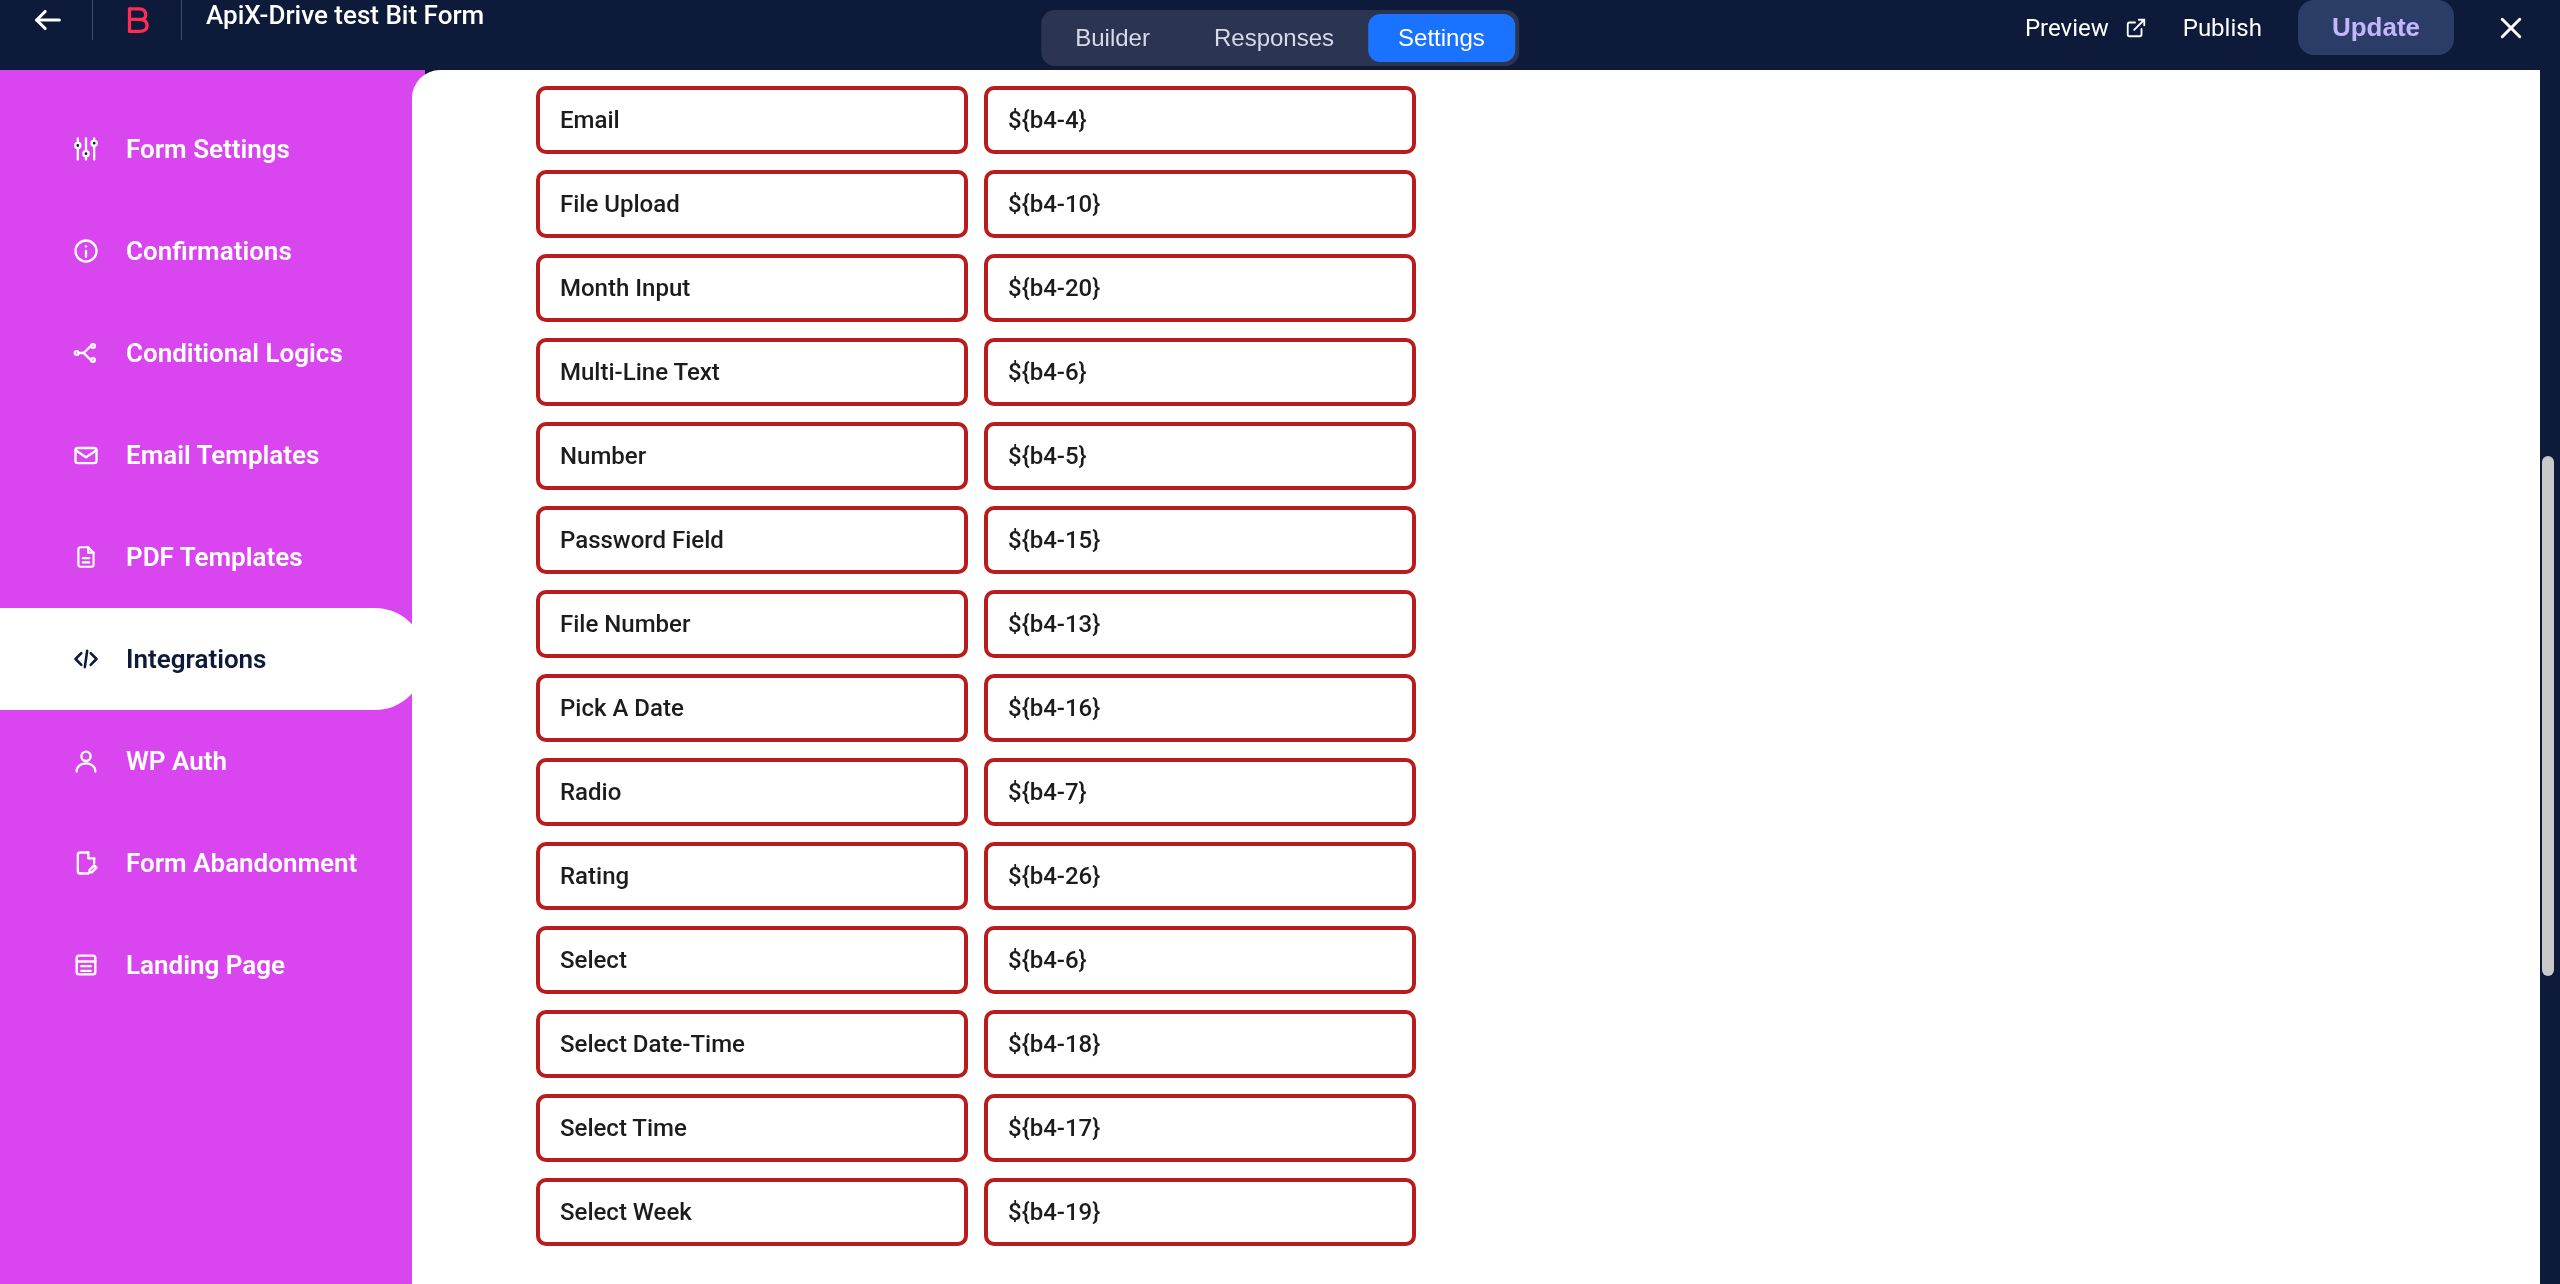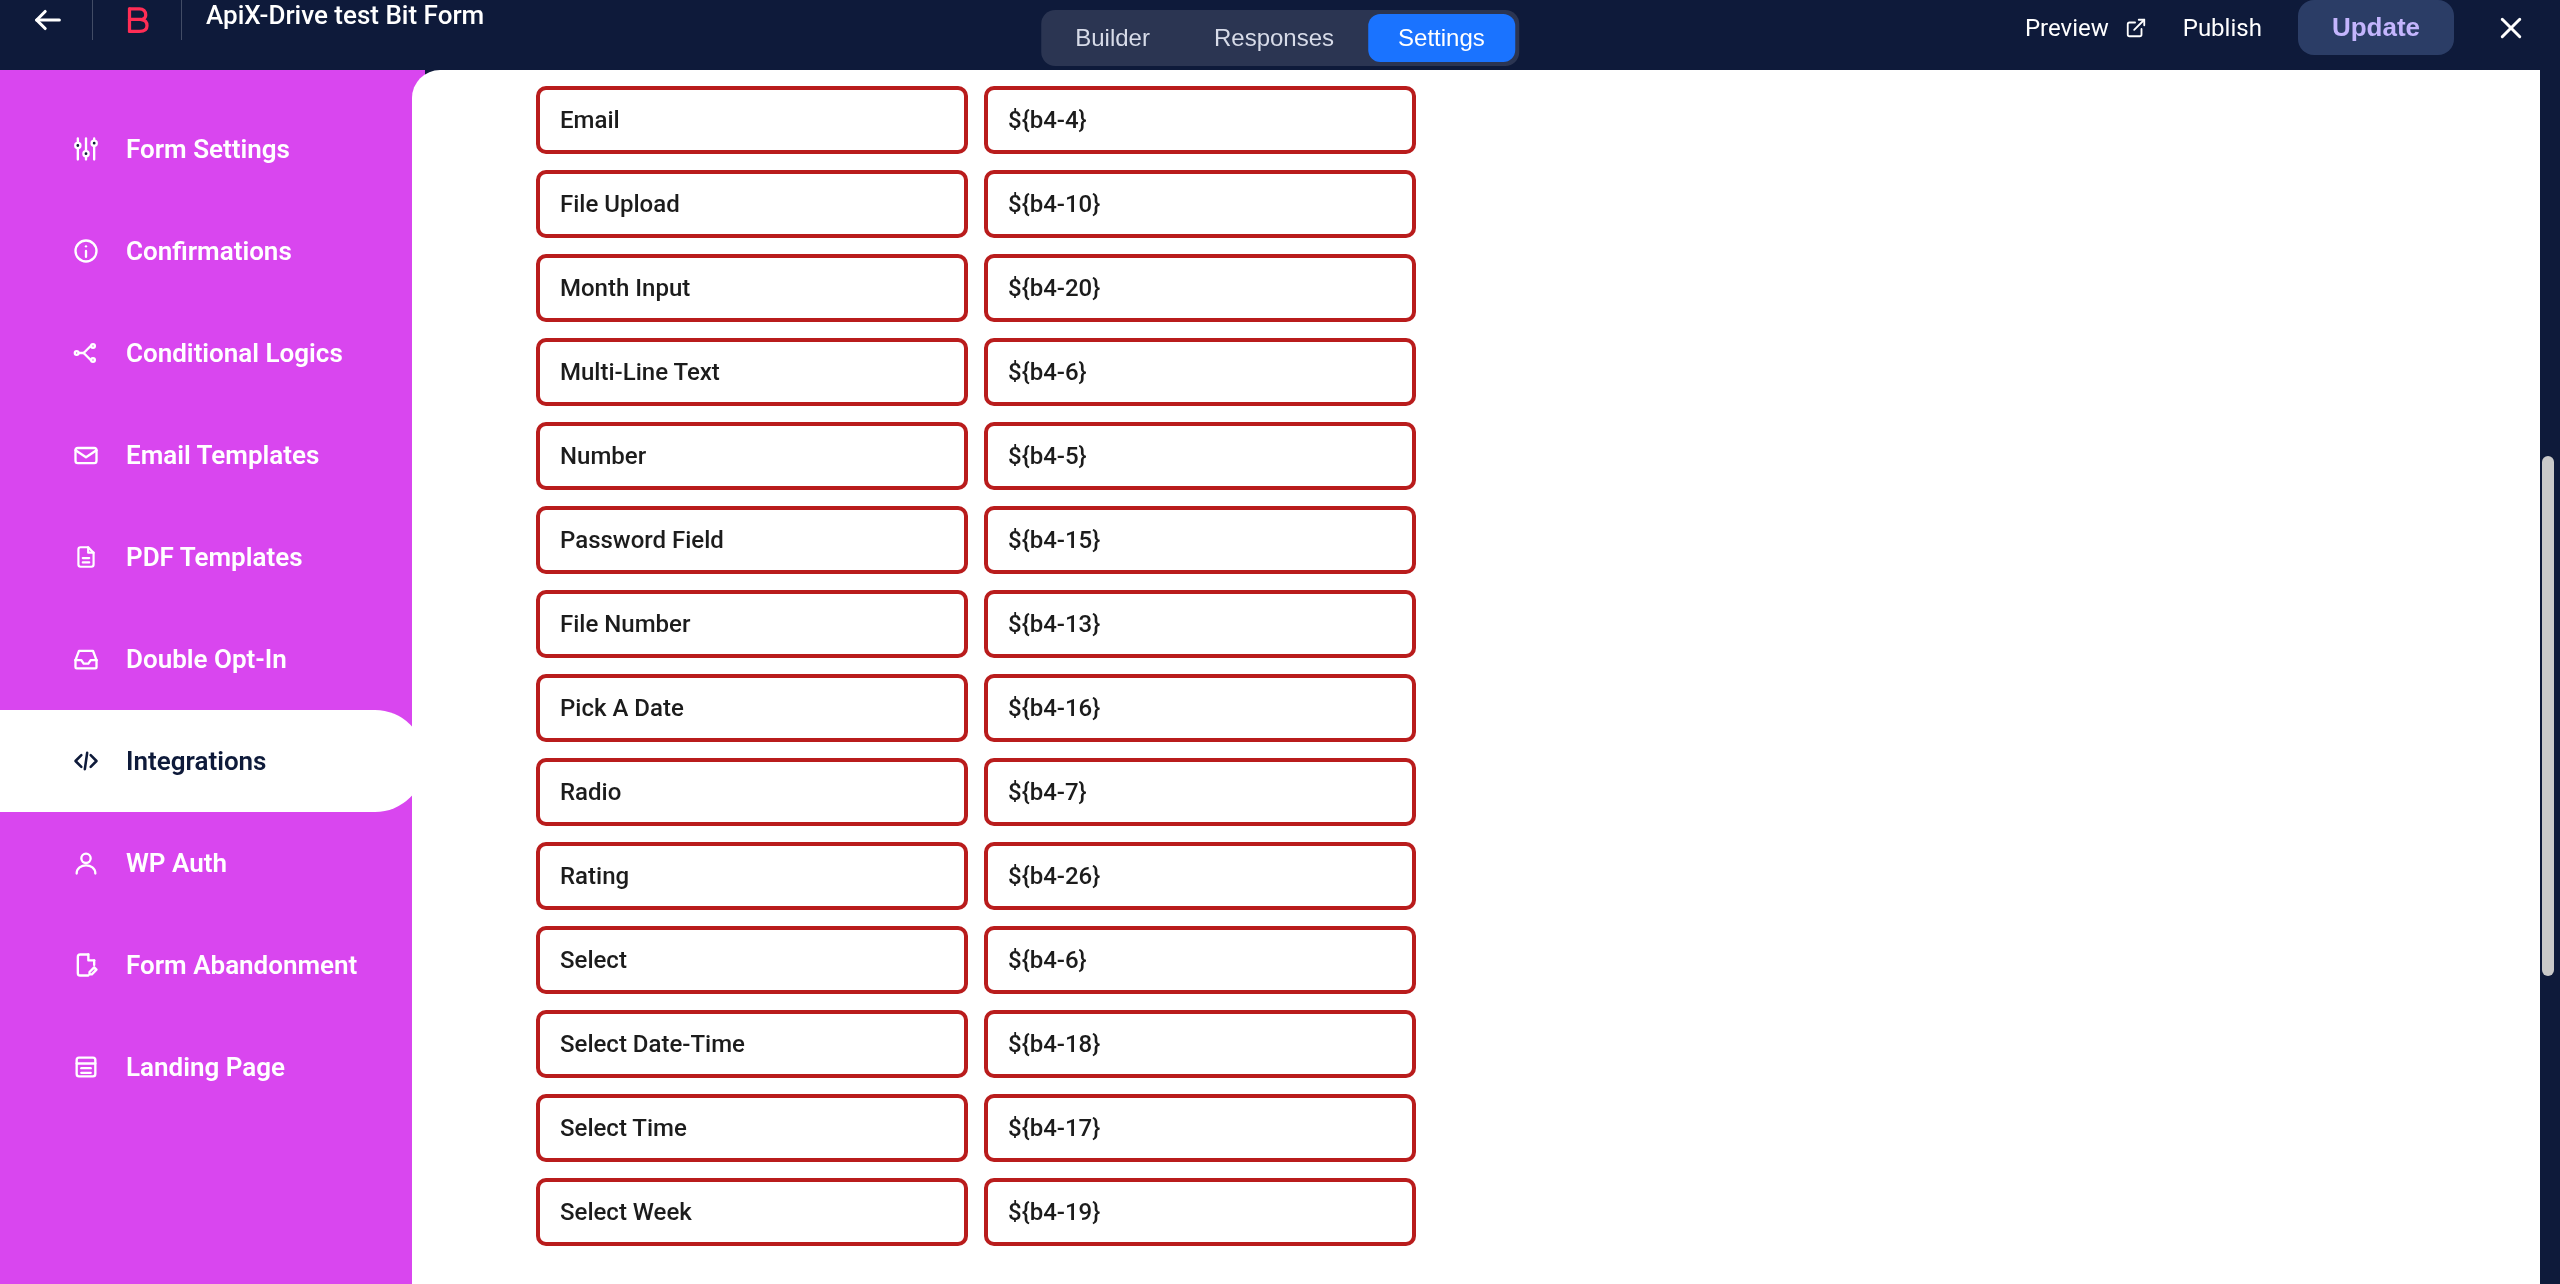--- a/index.html
+++ b/index.html
@@ -204,30 +204,20 @@
       <svg width="26" height="28" viewBox="0 0 24 24" fill="none" stroke="#fff" stroke-width="2" stroke-linecap="round" stroke-linejoin="round">
           <path d="M14 3 H7 a2 2 0 0 0 -2 2 v14 a2 2 0 0 0 2 2 h10 a2 2 0 0 0 2 -2 V8 Z"></path>
           <polyline points="14 3 14 8 19 8"></polyline>
           <line x1="9" y1="13" x2="15" y2="13"></line>
           <line x1="9" y1="17" x2="15" y2="17"></line>
         </svg>
     </span>
     <span>PDF Templates</span>
   </div>
 
-  <div class="sb-item">
-    <span class="icon">
-      <svg width="30" height="28" viewBox="0 0 24 24" fill="none" stroke="#fff" stroke-width="2" stroke-linecap="round" stroke-linejoin="round">
-          <path d="M3 13 L6 5 L18 5 L21 13"></path>
-          <path d="M3 13 V19 a1 1 0 0 0 1 1 H20 a1 1 0 0 0 1 -1 V13"></path>
-          <path d="M3 13 H8 L10 16 H14 L16 13 H21"></path>
-        </svg>
-    </span>
-    <span>Double Opt-In</span>
-  </div>
 
   <div class="sb-item active">
     <span class="icon">
       <svg width="30" height="28" viewBox="0 0 24 24" fill="none" stroke="#0e1a3a" stroke-width="2.2" stroke-linecap="round" stroke-linejoin="round">
           <polyline points="8 7 3 12 8 17"></polyline>
           <polyline points="16 7 21 12 16 17"></polyline>
           <line x1="13" y1="5" x2="11" y2="19"></line>
         </svg>
     </span>
     <span>Integrations</span>

